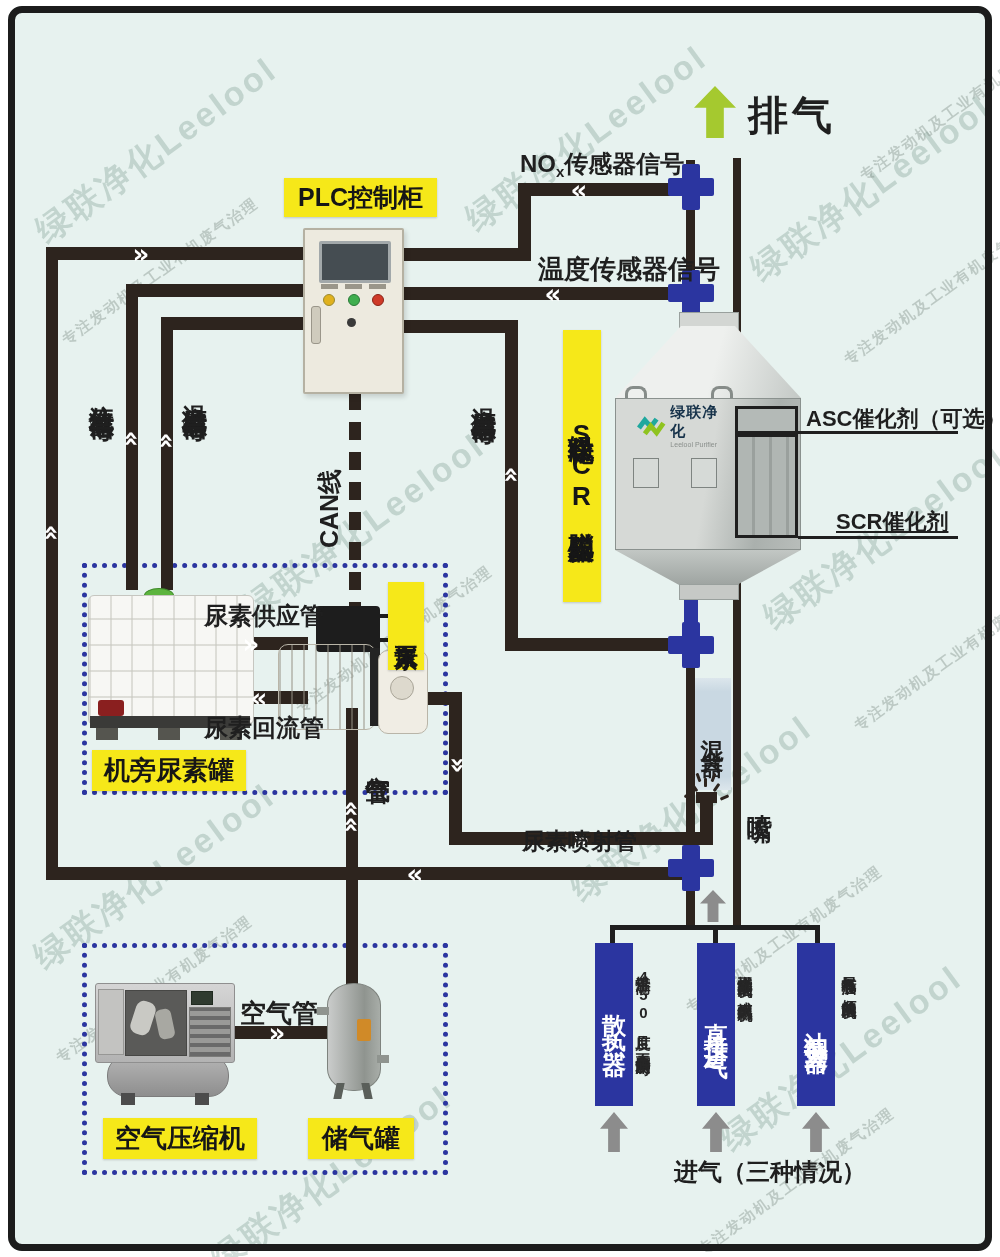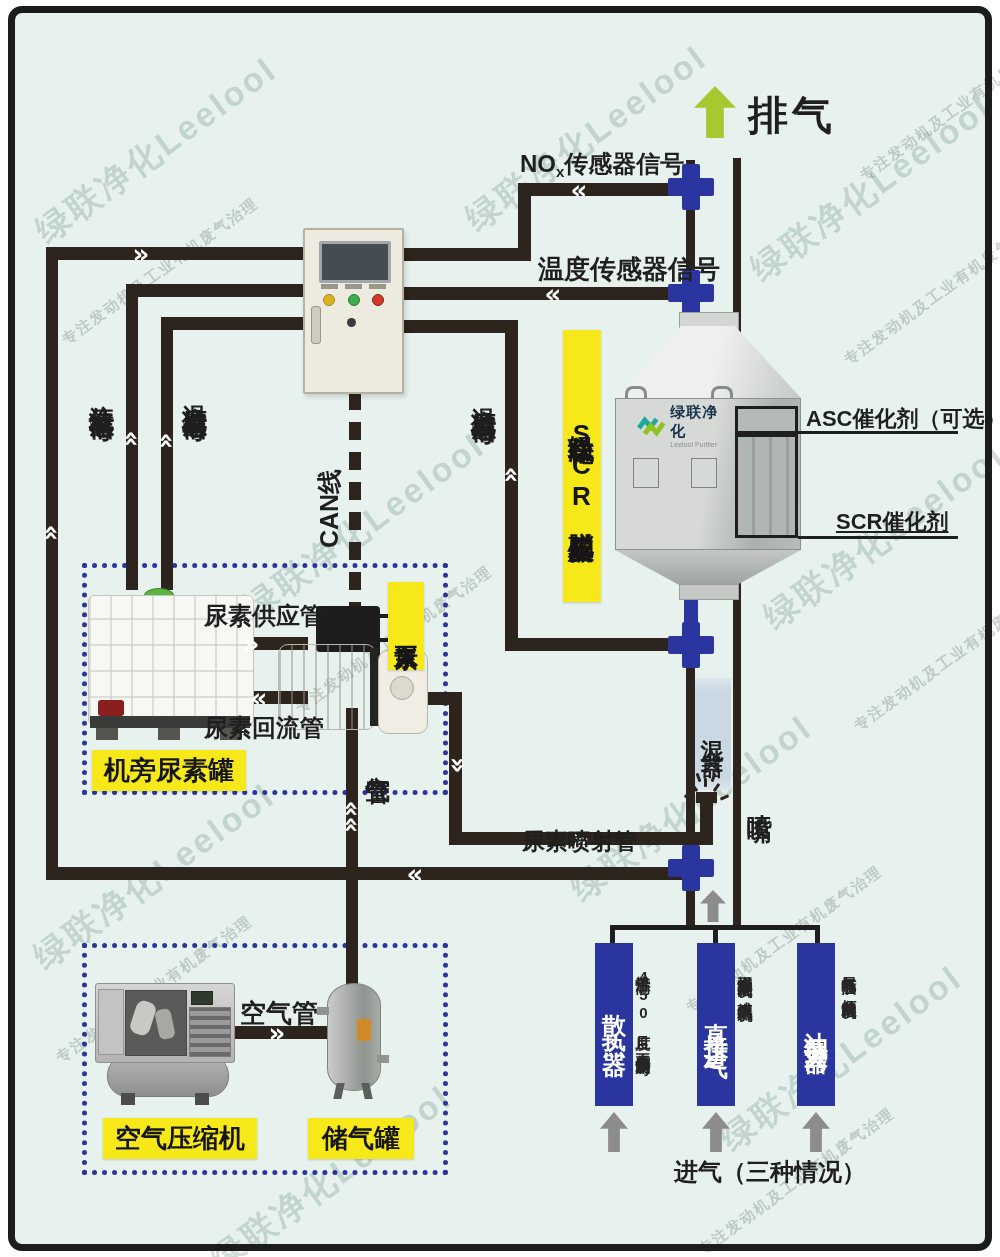--- a/index.html
+++ b/index.html
@@ -119,20 +119,21 @@
     <div style="position:absolute;left:14px;top:11px;width:66px;height:36px;background:#454d52;border:3px solid #a2a8aa;border-radius:2px;"></div>
     <div style="position:absolute;left:16px;top:54px;width:17px;height:5px;background:#9a968a;"></div>
     <div style="position:absolute;left:40px;top:54px;width:17px;height:5px;background:#9a968a;"></div>
     <div style="position:absolute;left:64px;top:54px;width:17px;height:5px;background:#9a968a;"></div>
     <div style="position:absolute;left:18px;top:64px;width:10px;height:10px;border-radius:50%;background:#e0b11e;border:1px solid #9a8a30;"></div>
     <div style="position:absolute;left:43px;top:64px;width:10px;height:10px;border-radius:50%;background:#3fae4e;border:1px solid #2a7a38;"></div>
     <div style="position:absolute;left:67px;top:64px;width:10px;height:10px;border-radius:50%;background:#cf3a28;border:1px solid #8a2418;"></div>
     <div style="position:absolute;left:6px;top:76px;width:8px;height:36px;background:#cfcbbd;border:1px solid #9a968a;border-radius:3px;"></div>
     <div style="position:absolute;left:42px;top:88px;width:9px;height:9px;border-radius:50%;background:#3a3a3a;"></div>
   </div>
+  <div class="ylab" style="left:284px;top:178px;padding:3px 14px;font-size:25px;">PLC控制柜</div>
 
   <div class="dline" style="left:349px;top:392px;width:12px;height:244px;"></div>
   <div class="lab" style="left:284px;top:492px;font-size:25px;transform:rotate(-90deg);transform-origin:center;width:90px;text-align:center;">CAN线</div>
 
   <div class="dev" style="left:615px;top:300px;width:186px;height:300px;">
     <div style="position:absolute;left:64px;top:12px;width:58px;height:16px;background:#d3d6d3;border:1px solid #99a09d;"></div>
     <div style="position:absolute;left:0;top:0;width:186px;height:100px;clip-path:polygon(66px 26px,120px 26px,186px 98px,0 98px);background:linear-gradient(105deg,#eef0ee 55%,#c3c8c5);"></div>
     <div style="position:absolute;left:10px;top:86px;width:16px;height:12px;border:3px solid #868c89;border-bottom:none;border-radius:8px 8px 0 0;"></div>
     <div style="position:absolute;left:96px;top:86px;width:16px;height:12px;border:3px solid #868c89;border-bottom:none;border-radius:8px 8px 0 0;"></div>
     <div style="position:absolute;left:0;top:98px;width:186px;height:152px;background:linear-gradient(100deg,#d6d9d6 50%,#aab0ad 78%,#b8bdba);border:1px solid #8a918e;box-sizing:border-box;"></div>

